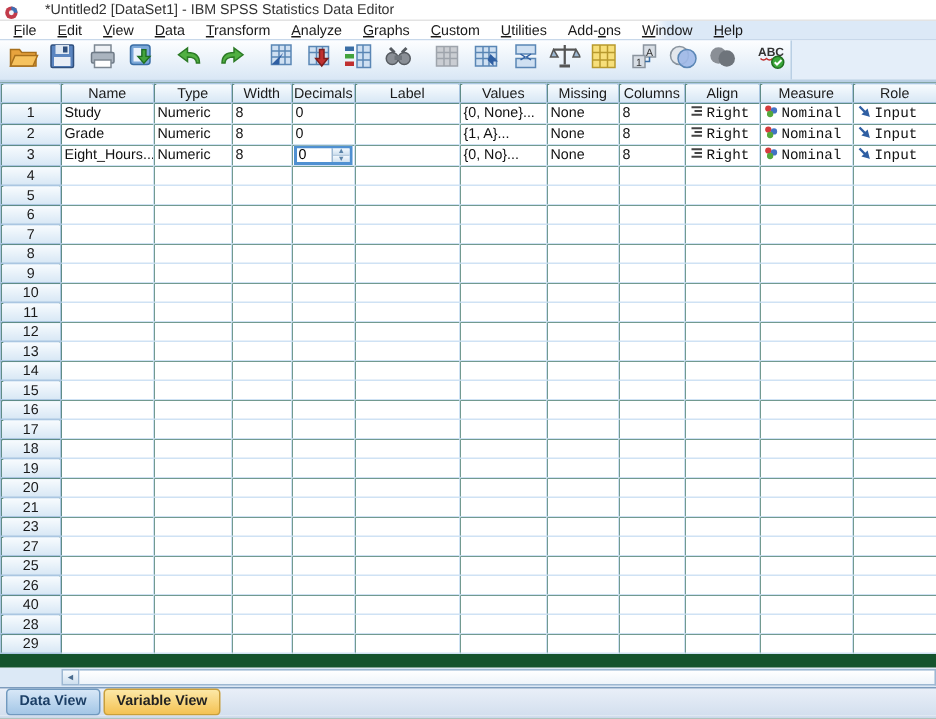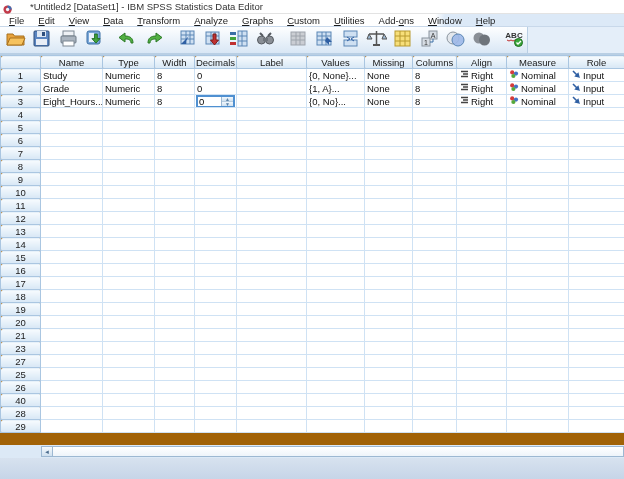--- a/index.html
+++ b/index.html
@@ -19,26 +19,26 @@
 
   
   .toolbar-row { height:28px; background:#e4eef9; flex:0 0 auto; border-bottom:2px solid #b9cfe4; display:flex; }
   .toolbar { height:100%; width:528px; background:linear-gradient(#fdfeff,#d9e7f5); border-right:1px solid #b9cfe4; display:flex; align-items:center; padding-left:3px; gap:1px; }
   .tb-btn { width:28px; height:25px; display:flex; align-items:center; justify-content:center; border-radius:3px; }
   .tb-btn svg { width:21px; height:21px; }
   .tb-btn.disabled { opacity:.95; }
   .tb-gap { width:6px; }
 
   
-  .grid-wrap { flex:0 0 auto; height:390px; overflow:hidden; background:#a16207; position:relative; }
+  .grid-wrap { flex:0 0 auto; height:390px; overflow:hidden; background:#14532d; position:relative; }
   table.grid { border-collapse:collapse; table-layout:fixed; width:624px; }
   table.grid td, table.grid th { height:13px; overflow:hidden; white-space:nowrap; }
   th.colhdr, td.rowhdr { background:linear-gradient(#f7fbfe,#d7e7f5); border:1px solid #aac6e1; font-size:9.5px; font-weight:normal; color:#1a1a1a; text-align:center; border-radius:2px; }
   td.cell { border:1px solid #cfe2f4; font-size:9.5px; color:#111; padding:0 2px; background:#fff; text-align:left; vertical-align:middle; }
-  td.cell .cellflex { display:flex; align-items:center; gap:2px; }
+  td.cell .cellflex { display:flex; align-items:center; gap:2px;font-family:Liberation Mono, monospace; }
   td.cell svg { width:10px; height:10px; flex:0 0 auto; }
 
   
   .edit-box { display:flex; align-items:stretch; height:13px; border:2px solid #4f90d1; background:#fff; margin:-1px; }
   .edit-box input { flex:1; border:none; outline:none; font-size:9.5px; font-family:"Liberation Sans",sans-serif; padding:0 1px; min-width:0; }
   .spinner { width:12px; display:flex; flex-direction:column; border-left:1px solid #9db8d2; }
   .spinner span { flex:1; font-size:5px; line-height:4px; text-align:center; color:#5b83a8; background:linear-gradient(#f2f8fd,#cfe0ef); cursor:default; }
   .spinner span + span { border-top:1px solid #b5cbdf; }
 
   
@@ -719,16 +719,20 @@
         </tbody>
     </table>
   </div>
 
   <div class="hscroll">
     <div class="corner"></div>
     <div class="sb-left">◄</div>
     <div class="sb-thumb"></div>
   </div>
 
+  <div class="tabsrow">
+      <div class="tab inactive">Data View</div>
+      <div class="tab active">Variable View</div>
+    </div>
 
   <div class="bottomstrip"></div>
 
 </div>
 
 </body></html>

